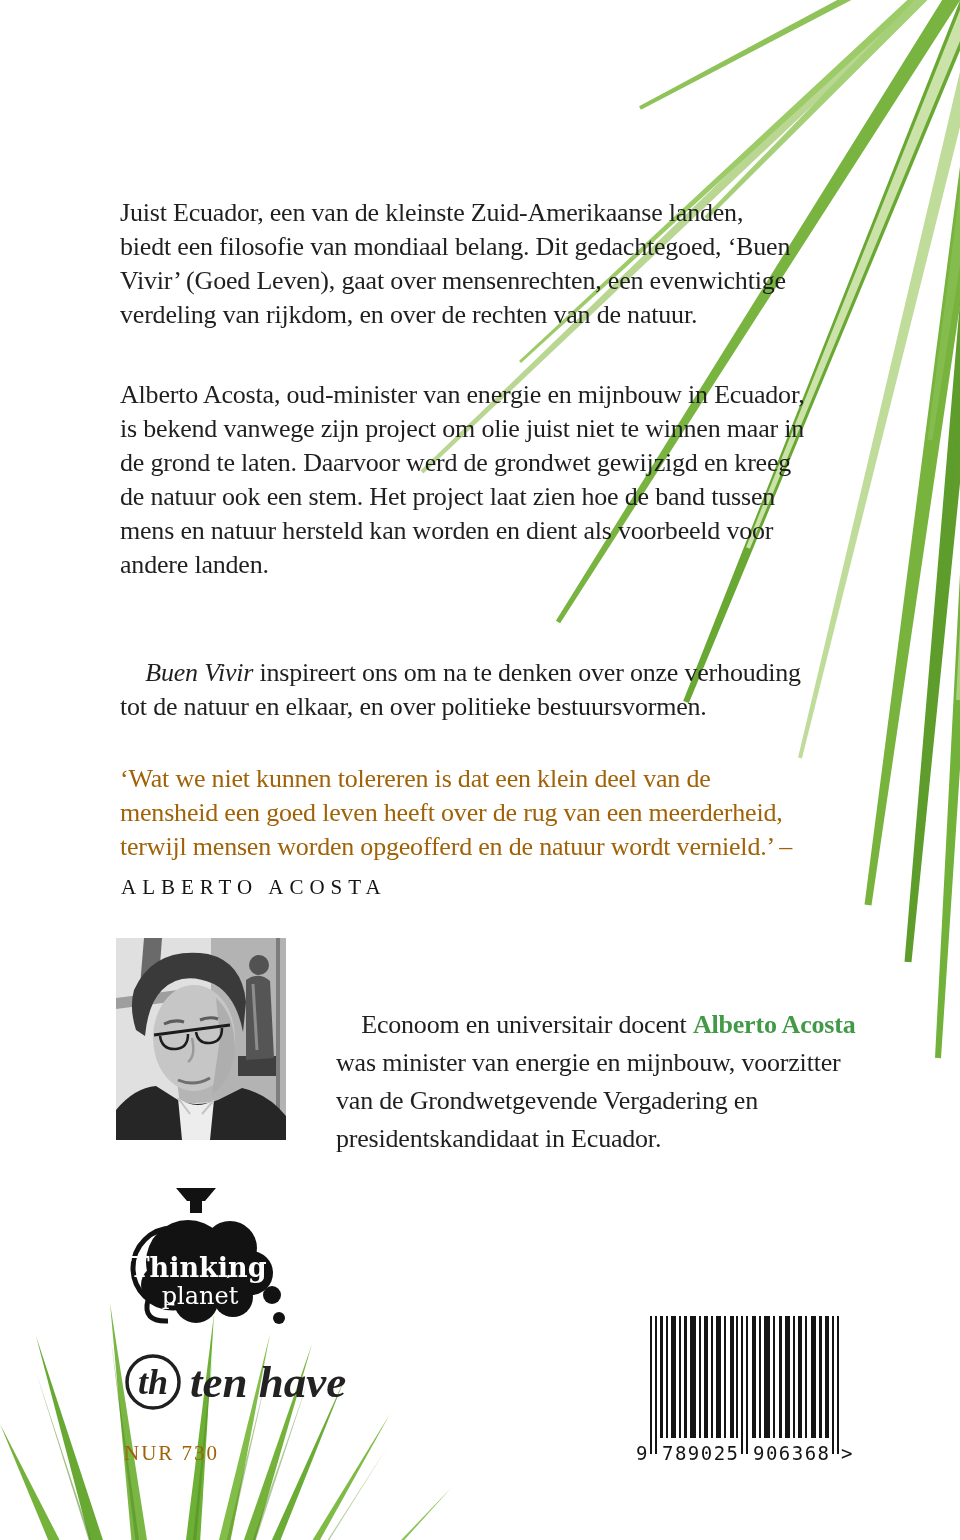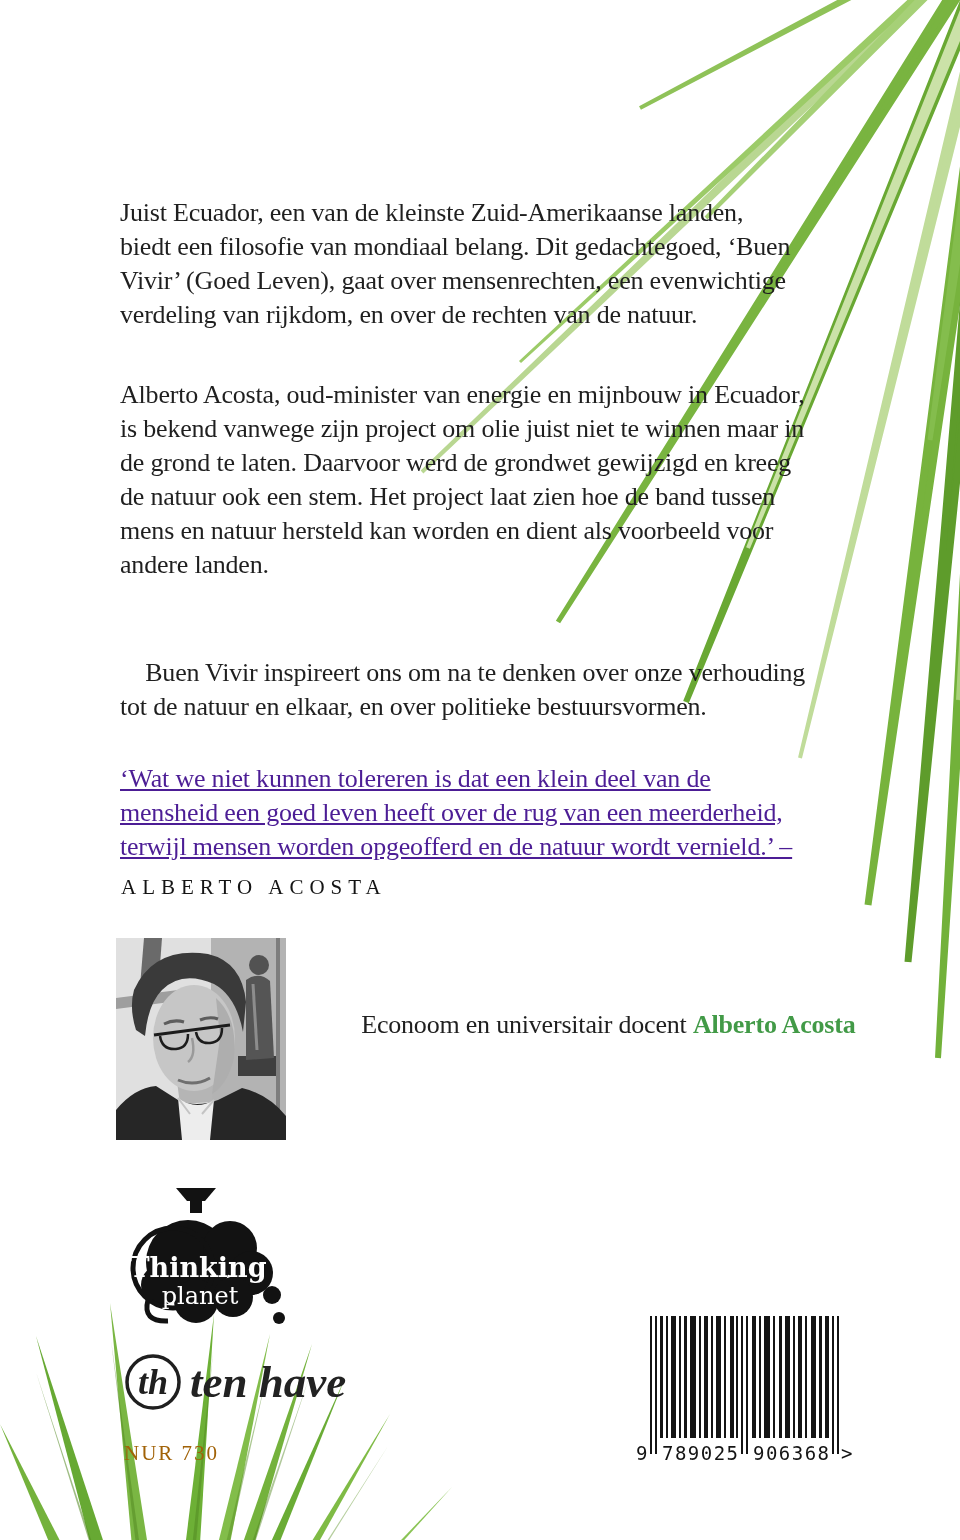--- a/index.html
+++ b/index.html
@@ -6,22 +6,22 @@
   #cover{
     position:relative;width:960px;height:1540px;margin:0 auto;
     background:#ffffff;overflow:hidden;
     font-family:"Liberation Serif", serif;color:#1c1c1c;
   }
   .abs{position:absolute;}
   svg{display:block;}
   .graphic{z-index:1;pointer-events:none;}
   .txt{z-index:3;white-space:pre;letter-spacing:-0.2px;}
   .body-par{font-size:26px;line-height:34px;color:#1f1f1f;}
-  .italic{}
-  .quote{font-size:26px;line-height:34px;color:#4c1d95;text-decoration:underline;}
+  .italic{font-style:italic;}
+  .quote{font-size:26px;line-height:34px;color:#a16207;}
   .attrib{font-size:21px;letter-spacing:6px;color:#141414;}
   .bio{font-size:26px;line-height:38px;color:#1f1f1f;}
   .bio .author-name{color:#429a47;font-weight:bold;}
   .nur{font-size:21px;letter-spacing:2px;color:#a16207;z-index:3;}
   .photo-frame{z-index:3;}
   .logo{z-index:3;}
   .barcode{z-index:4;background:#fff;}
 </style>
 </head>
 <body>
@@ -112,21 +112,24 @@
     <path d="M84,82 Q94,78 102,81" stroke="#5d5d5d" stroke-width="3" fill="none"></path>
     <path d="M76,100 Q80,118 72,124" stroke="#9a9a9a" stroke-width="2.5" fill="none"></path>
     <path d="M62,142 Q78,149 94,140" stroke="#6f6f6f" stroke-width="3" fill="none"></path>
 
     <path d="M0,202 L0,172 Q18,150 40,148 L62,162 Q80,170 102,162 L126,150 Q152,156 170,178 L170,202 Z" fill="#262626"></path>
     <path d="M62,160 Q80,173 98,162 L94,202 L66,202 Z" fill="#ededed"></path>
     <path d="M62,160 L74,176 M98,162 L86,176" stroke="#c4c4c4" stroke-width="2" fill="none"></path>
   </svg>
 
   <div class="abs txt bio" style="left:336px;top:968px;">
-    <span>Econoom en universitair docent </span><span class="author-name">Alberto Acosta</span>
+    <span>Econoom en universitair docent </span><span class="author-name">Alberto Acosta</span><span> 
+was minister van energie en mijnbouw, voorzitter
+van de Grondwetgevende Vergadering en
+presidentskandidaat in Ecuador.</span>
   </div>
 
   <svg class="abs logo" style="left:126px;top:1188px;" width="160" height="140" viewBox="0 0 160 140">
     <g fill="#121212">
       <path d="M50,0 L90,0 L79,13 L61,13 Z"></path>
       <rect x="64" y="11" width="12" height="14"></rect>
       <circle cx="62" cy="74" r="42"></circle>
       <circle cx="104" cy="60" r="27"></circle>
       <circle cx="125" cy="85" r="22"></circle>
       <circle cx="107" cy="109" r="20"></circle>

